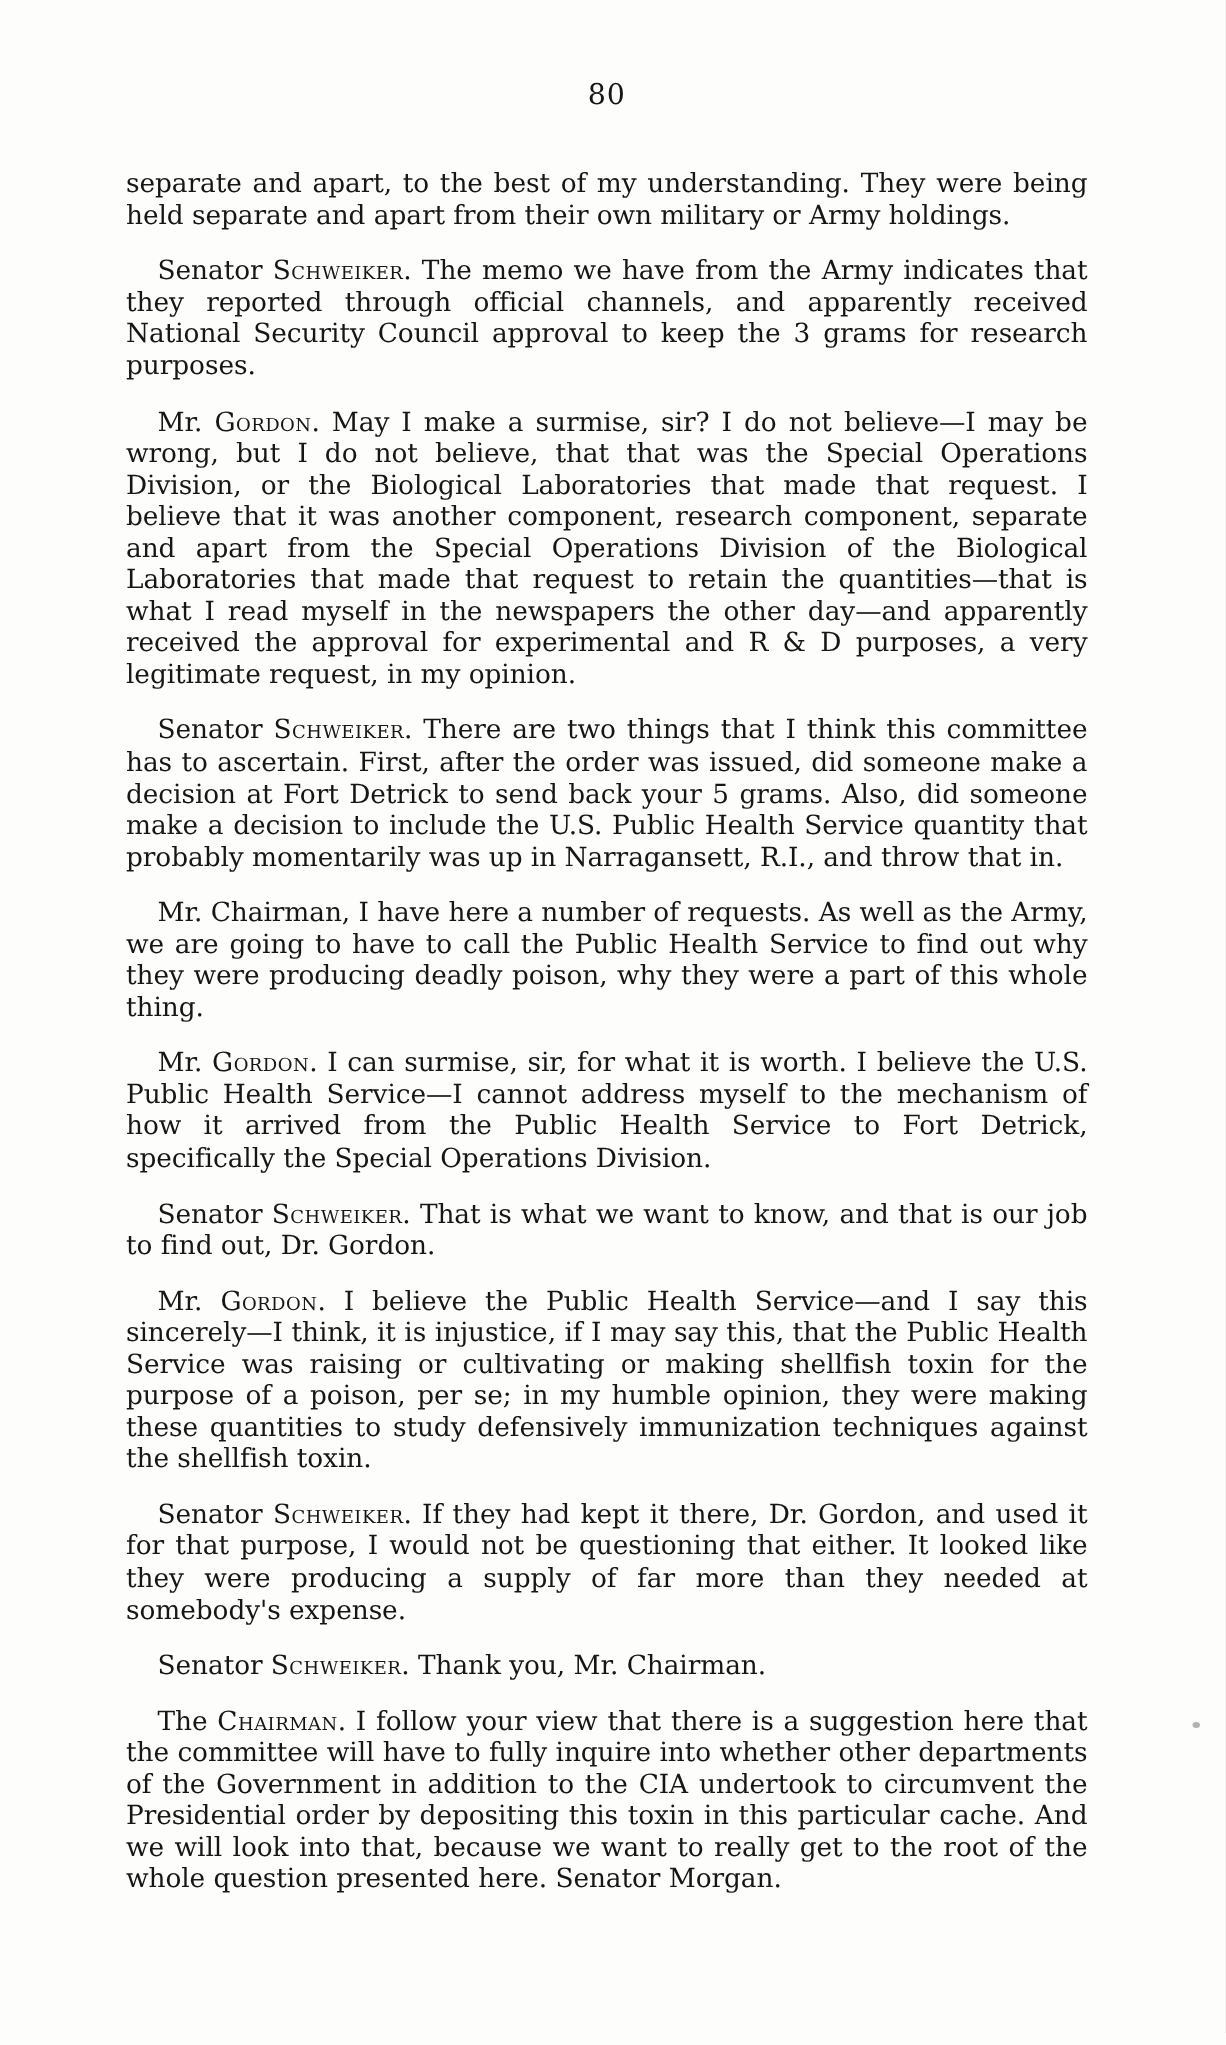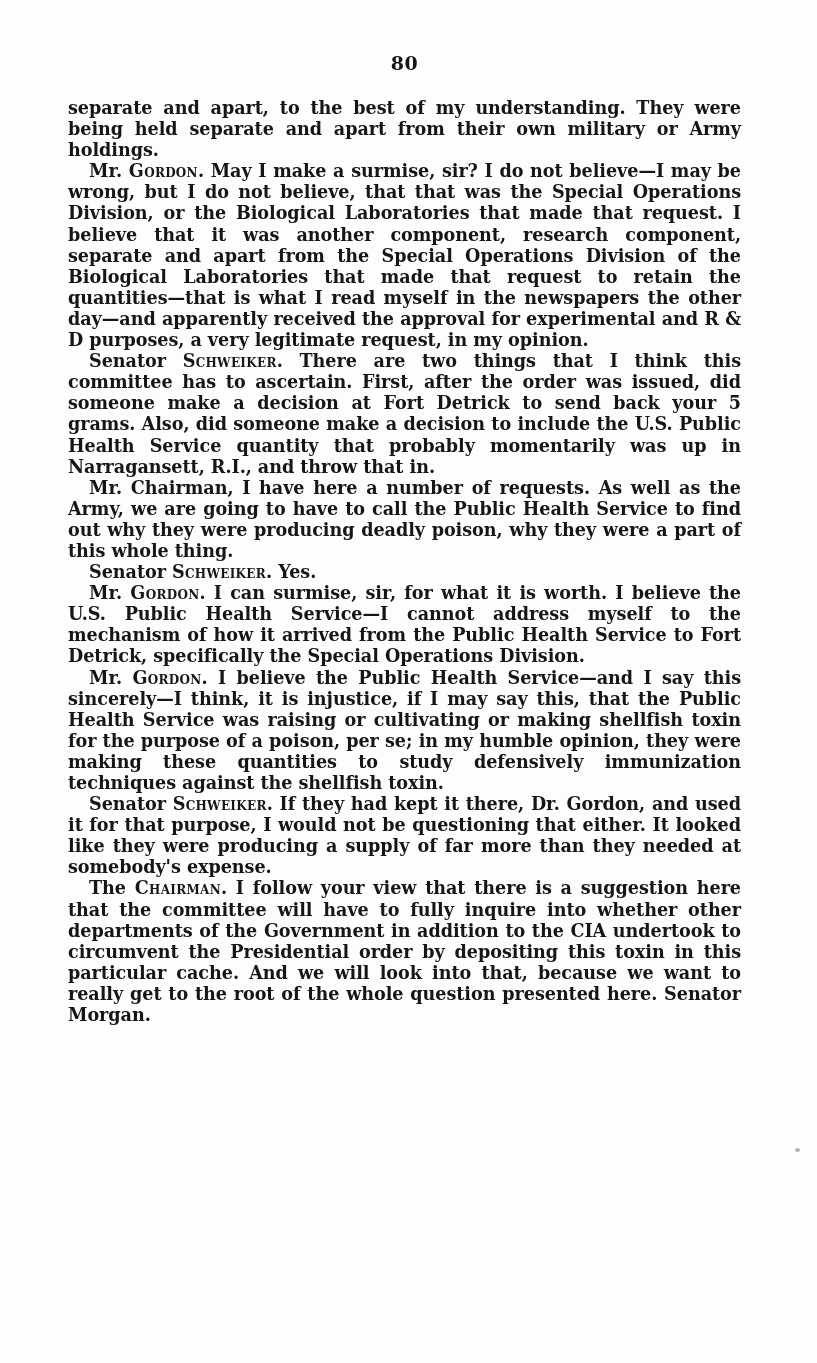--- a/index.html
+++ b/index.html
@@ -9,21 +9,20 @@
   }
   .page {
     position: relative;
     width: 817px;
     height: 1363px;
     margin: 0 auto;
     background: var(--paper, #fdfdfb);
     color: var(--ink, #161616);
     font-family: "DejaVu Serif", "Liberation Serif", serif;
     overflow: hidden;
-    font-weight: bold;
   }
   .page-number {
     position: absolute;
     top: 52px;
     left: 68px;
     width: 673px;
     text-align: center;
     font-size: 19px;
     letter-spacing: 0.5px;
   }
@@ -31,21 +30,21 @@
     position: absolute;
     top: 97px;
     left: 68px;
     width: 673px;
     font-size: 17.6px;
     line-height: 21.1px;
     text-align: justify;
     letter-spacing: -0.05px;
   }
   .text-block p {
-    margin: 0;
+    margin: 16px;
     padding: 0;
   }
   .text-block p.indent {
     text-indent: 21px;
   }
   .sc {
     font-variant: small-caps;
     letter-spacing: 0.3px;
   }
   .speck {
@@ -61,36 +60,38 @@
 </style>
 </head>
 <body>
 
 <div class="page">
   <div class="page-number">80</div>
 
   <div class="text-block" id="paragraphs-container">
   <p class="para"><span></span><span class="sc"></span><span>separate and apart, to the best of my understanding. They were being held separate and apart from their own military or Army holdings.</span></p>
 
+  <p class="para indent"><span>Senator </span><span class="sc">Schweiker</span><span>. The memo we have from the Army indicates that they reported through official channels, and apparently received National Security Council approval to keep the 3 grams for research purposes.</span></p>
 
   <p class="para indent"><span>Mr. </span><span class="sc">Gordon</span><span>. May I make a surmise, sir? I do not believe—I may be wrong, but I do not believe, that that was the Special Operations Division, or the Biological Laboratories that made that request. I believe that it was another component, research component, separate and apart from the Special Operations Division of the Biological Laboratories that made that request to retain the quantities—that is what I read myself in the newspapers the other day—and apparently received the approval for experimental and R &amp; D purposes, a very legitimate request, in my opinion.</span></p>
 
   <p class="para indent"><span>Senator </span><span class="sc">Schweiker</span><span>. There are two things that I think this committee has to ascertain. First, after the order was issued, did someone make a decision at Fort Detrick to send back your 5 grams. Also, did someone make a decision to include the U.S. Public Health Service quantity that probably momentarily was up in Narragansett, R.I., and throw that in.</span></p>
 
   <p class="para indent"><span></span><span class="sc"></span><span>Mr. Chairman, I have here a number of requests. As well as the Army, we are going to have to call the Public Health Service to find out why they were producing deadly poison, why they were a part of this whole thing.</span></p>
 
 
-  <p class="para indent"><span>Senator </span><span class="sc">Schweiker</span><span>. Yes.</span></p>
 
   <p class="para indent"><span>Mr. </span><span class="sc">Gordon</span><span>. I can surmise, sir, for what it is worth. I believe the U.S. Public Health Service—I cannot address myself to the mechanism of how it arrived from the Public Health Service to Fort Detrick, specifically the Special Operations Division.</span></p>
 
+  <p class="para indent"><span>Senator </span><span class="sc">Schweiker</span><span>. That is what we want to know, and that is our job to find out, Dr. Gordon.</span></p>
 
   <p class="para indent"><span>Mr. </span><span class="sc">Gordon</span><span>. I believe the Public Health Service—and I say this sincerely—I think, it is injustice, if I may say this, that the Public Health Service was raising or cultivating or making shellfish toxin for the purpose of a poison, per se; in my humble opinion, they were making these quantities to study defensively immunization techniques against the shellfish toxin.</span></p>
 
   <p class="para indent"><span>Senator </span><span class="sc">Schweiker</span><span>. If they had kept it there, Dr. Gordon, and used it for that purpose, I would not be questioning that either. It looked like they were producing a supply of far more than they needed at somebody's expense.</span></p>
 
 
+  <p class="para indent"><span>Senator </span><span class="sc">Schweiker</span><span>. Thank you, Mr. Chairman.</span></p>
 
   <p class="para indent"><span>The </span><span class="sc">Chairman</span><span>. I follow your view that there is a suggestion here that the committee will have to fully inquire into whether other departments of the Government in addition to the CIA undertook to circumvent the Presidential order by depositing this toxin in this particular cache. And we will look into that, because we want to really get to the root of the whole question presented here. Senator Morgan.</span></p>
 </div>
 
   <div class="speck"></div>
 </div>
 
 </body></html>

